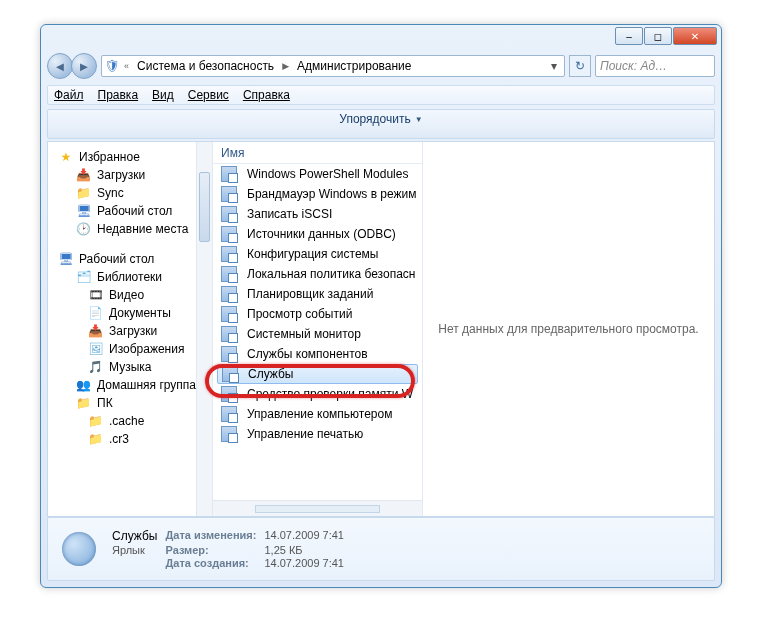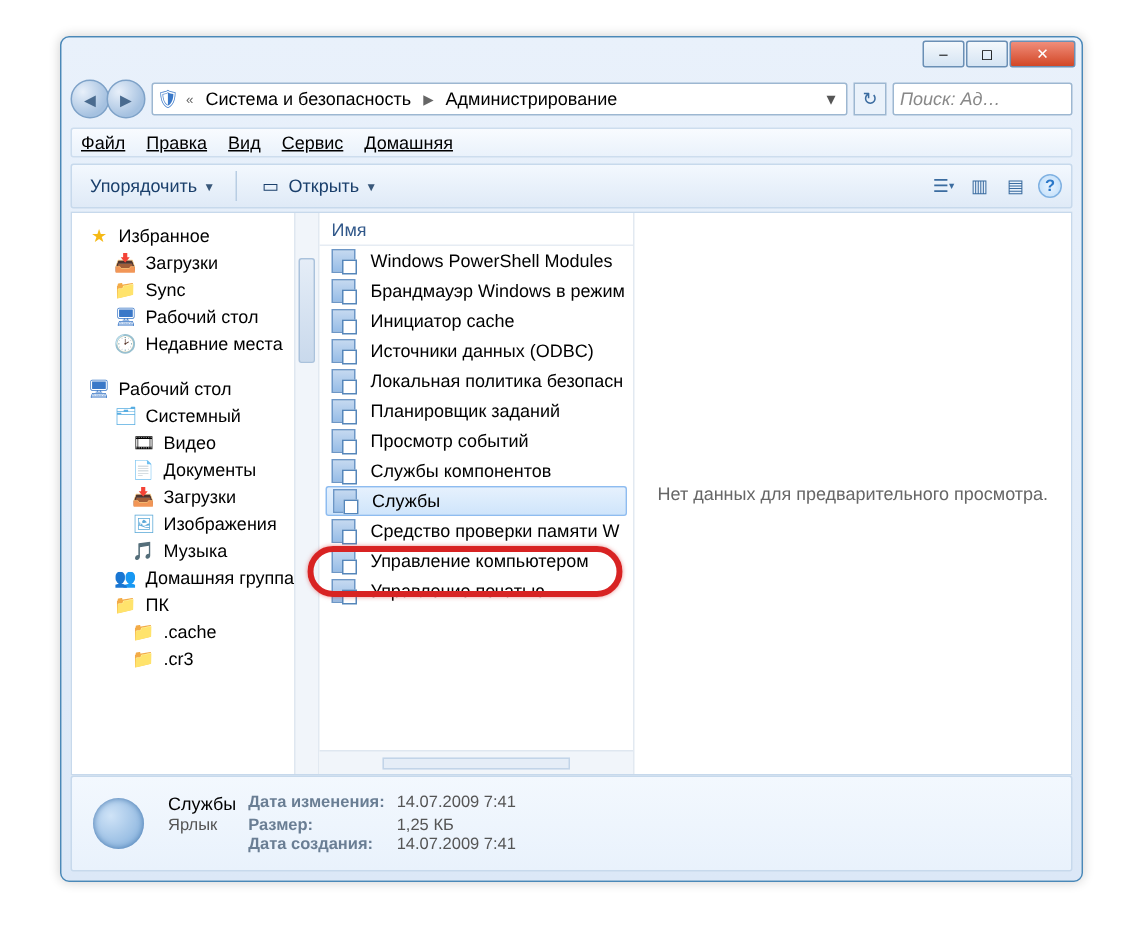--- a/index.html
+++ b/index.html
@@ -68,21 +68,21 @@
     background:linear-gradient(#f8fbff,#eaf2fb);
     border:1px solid #cdddee; border-radius:2px;
     display:flex;align-items:center; padding:0 6px; gap:14px;
   }
   .menubar span { cursor:default;}
   .menubar .ul { text-decoration: underline; }
   .toolbar {
     height:30px; margin:4px 6px 0 6px;
     background:linear-gradient(#f3f8fe,#dfeaf7);
     border:1px solid #c7d9ec; border-radius:2px;
-    display:flex;align-items:center; padding:0 6px; gap:8px;
+    display:flex;align-items:center; padding:0 6px; gap:8px;flex-direction:column;
   }
   .tb-btn { display:flex;align-items:center;gap:4px;padding:2px 6px;border-radius:2px;color:#1a3f6b;}
   .tb-btn .drop{font-size:8px;color:#39587a;}
   .tb-sep{width:1px;height:20px;background:#b8cde3;}
   .tb-right{margin-left:auto;display:flex;gap:6px;align-items:center;}
   .tb-icon{width:18px;height:18px;display:flex;align-items:center;justify-content:center;color:#3b6ca0;}
   .help-icon{color:#2b78c9;font-weight:bold;border:1px solid #7fb1e2;border-radius:50%;width:16px;height:16px;font-size:11px;background:radial-gradient(#eaf4ff,#bcdcf9);}
   .body {
     flex:1; margin:2px 6px 0 6px;
     background:#fff; border:1px solid #c7d9ec;
@@ -164,21 +164,21 @@
     <div class="search-field">
       <span>Поиск: Ад…</span>
     </div>
   </div>
 
   <div class="menubar">
     <span><span class="ul">Файл</span></span>
     <span><span class="ul">Правка</span></span>
     <span><span class="ul">Вид</span></span>
     <span><span class="ul">Сервис</span></span>
-    <span><span class="ul">Домашняя</span></span>
+    <span><span class="ul">Справка</span></span>
   </div>
 
   <div class="toolbar">
     <div class="tb-btn">
         <span>Упорядочить</span>
         <span class="drop">▼</span>
       </div>
     <div class="tb-sep"></div>
     <div class="tb-btn">
         <span class="ic">▭</span>
@@ -217,21 +217,21 @@
             <span>Недавние места</span>
           </div>
       </div>
       <div class="nav-group">
         <div class="nav-item head">
             <span class="ic ic-monitor">🖥</span>
             <span>Рабочий стол</span>
           </div>
         <div class="nav-item child">
             <span class="ic ic-lib">🗂</span>
-            <span>Системный</span>
+            <span>Библиотеки</span>
           </div>
         <div class="nav-item child2">
             <span class="ic">🎞</span>
             <span>Видео</span>
           </div>
         <div class="nav-item child2">
             <span class="ic ic-note">📄</span>
             <span>Документы</span>
           </div>
         <div class="nav-item child2">
@@ -275,37 +275,45 @@
             <div class="file-row">
               <span class="file-ic"></span>
               <span>Windows PowerShell Modules</span>
             </div>
             <div class="file-row">
               <span class="file-ic"></span>
               <span>Брандмауэр Windows в режим</span>
             </div>
             <div class="file-row">
               <span class="file-ic"></span>
-              <span>Инициатор cache</span>
+              <span>Записать iSCSI</span>
             </div>
             <div class="file-row">
               <span class="file-ic"></span>
               <span>Источники данных (ODBC)</span>
             </div>
             <div class="file-row">
               <span class="file-ic"></span>
+              <span>Конфигурация системы</span>
+            </div>
+            <div class="file-row">
+              <span class="file-ic"></span>
               <span>Локальная политика безопасн</span>
             </div>
             <div class="file-row">
               <span class="file-ic"></span>
               <span>Планировщик заданий</span>
             </div>
             <div class="file-row">
               <span class="file-ic"></span>
               <span>Просмотр событий</span>
+            </div>
+            <div class="file-row">
+              <span class="file-ic"></span>
+              <span>Системный монитор</span>
             </div>
             <div class="file-row">
               <span class="file-ic"></span>
               <span>Службы компонентов</span>
             </div>
             <div class="file-row selected">
               <span class="file-ic"></span>
               <span>Службы</span>
             </div>
             <div class="file-row">

